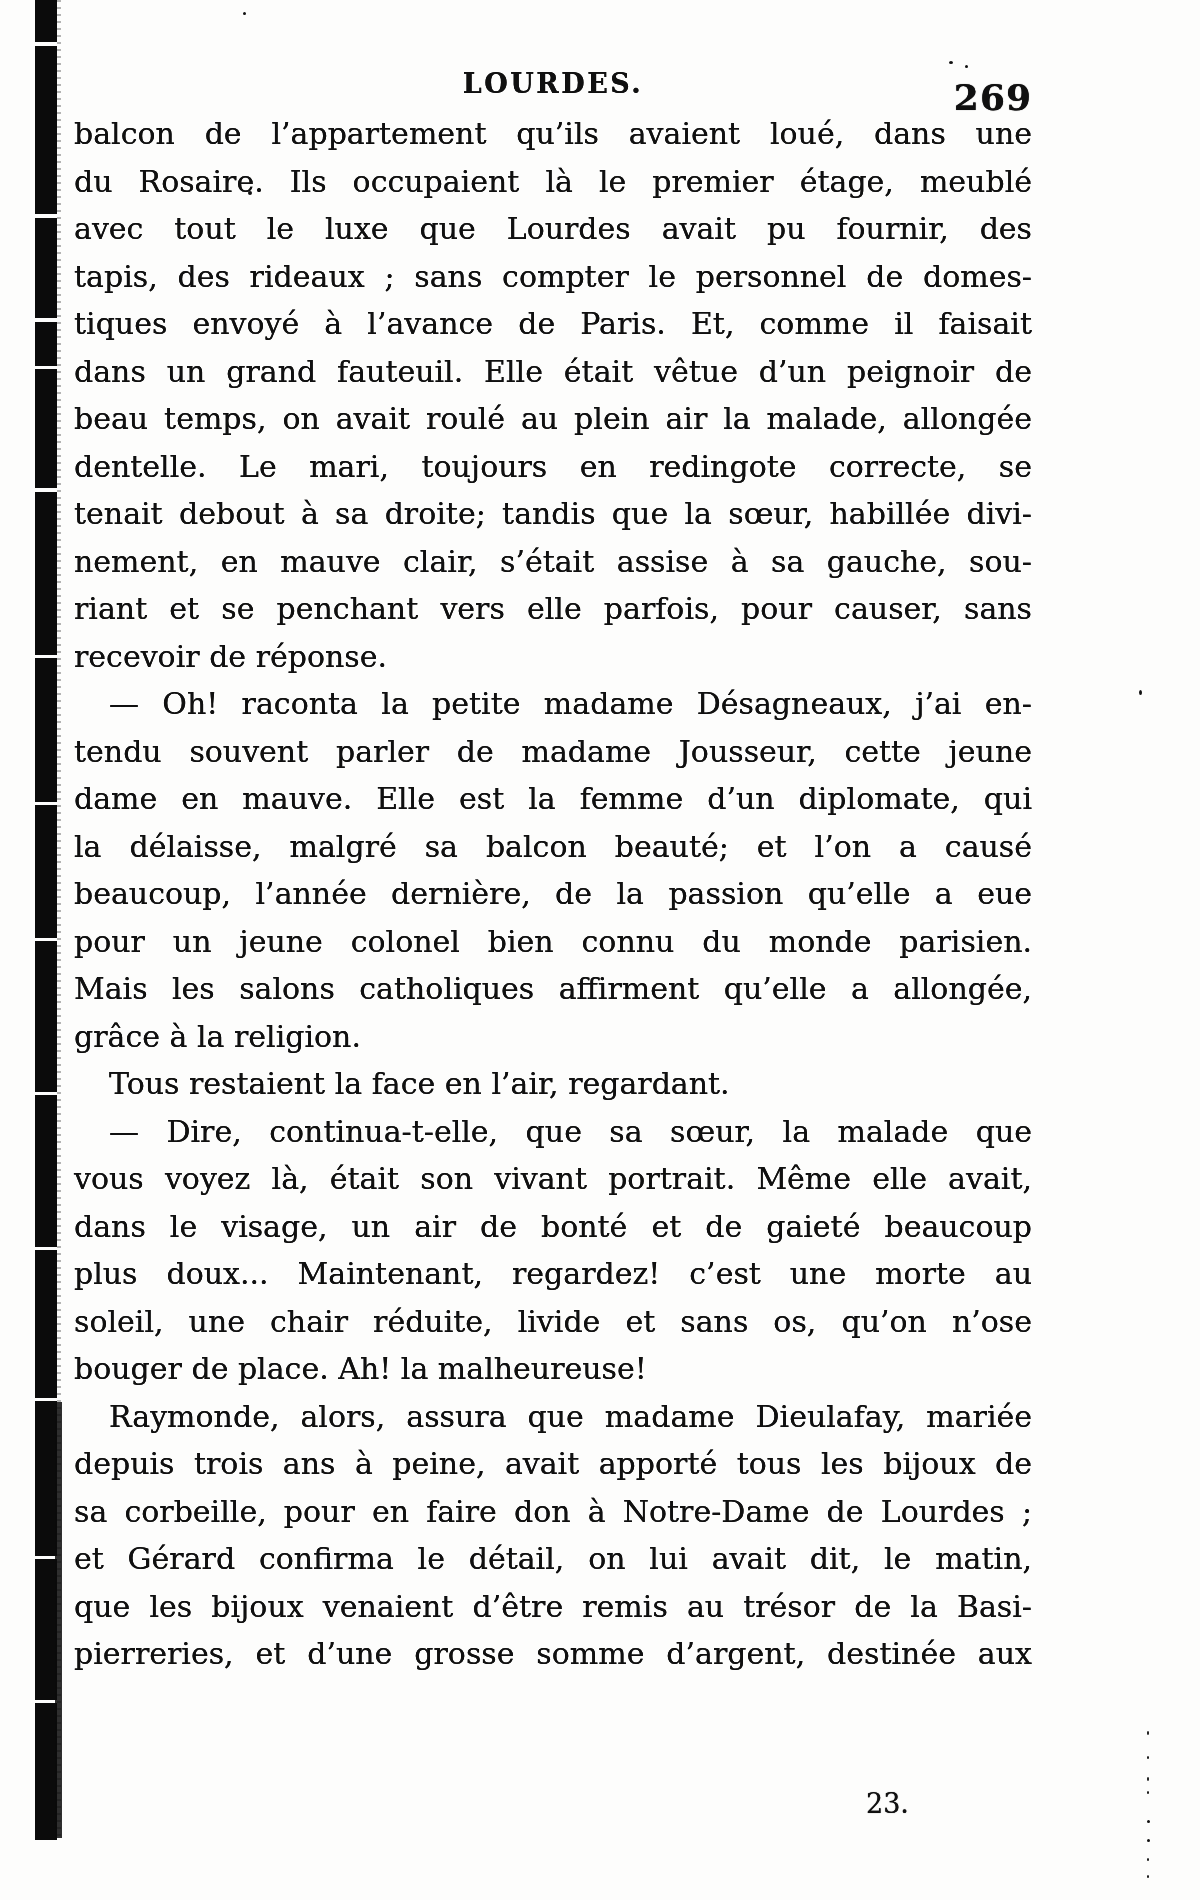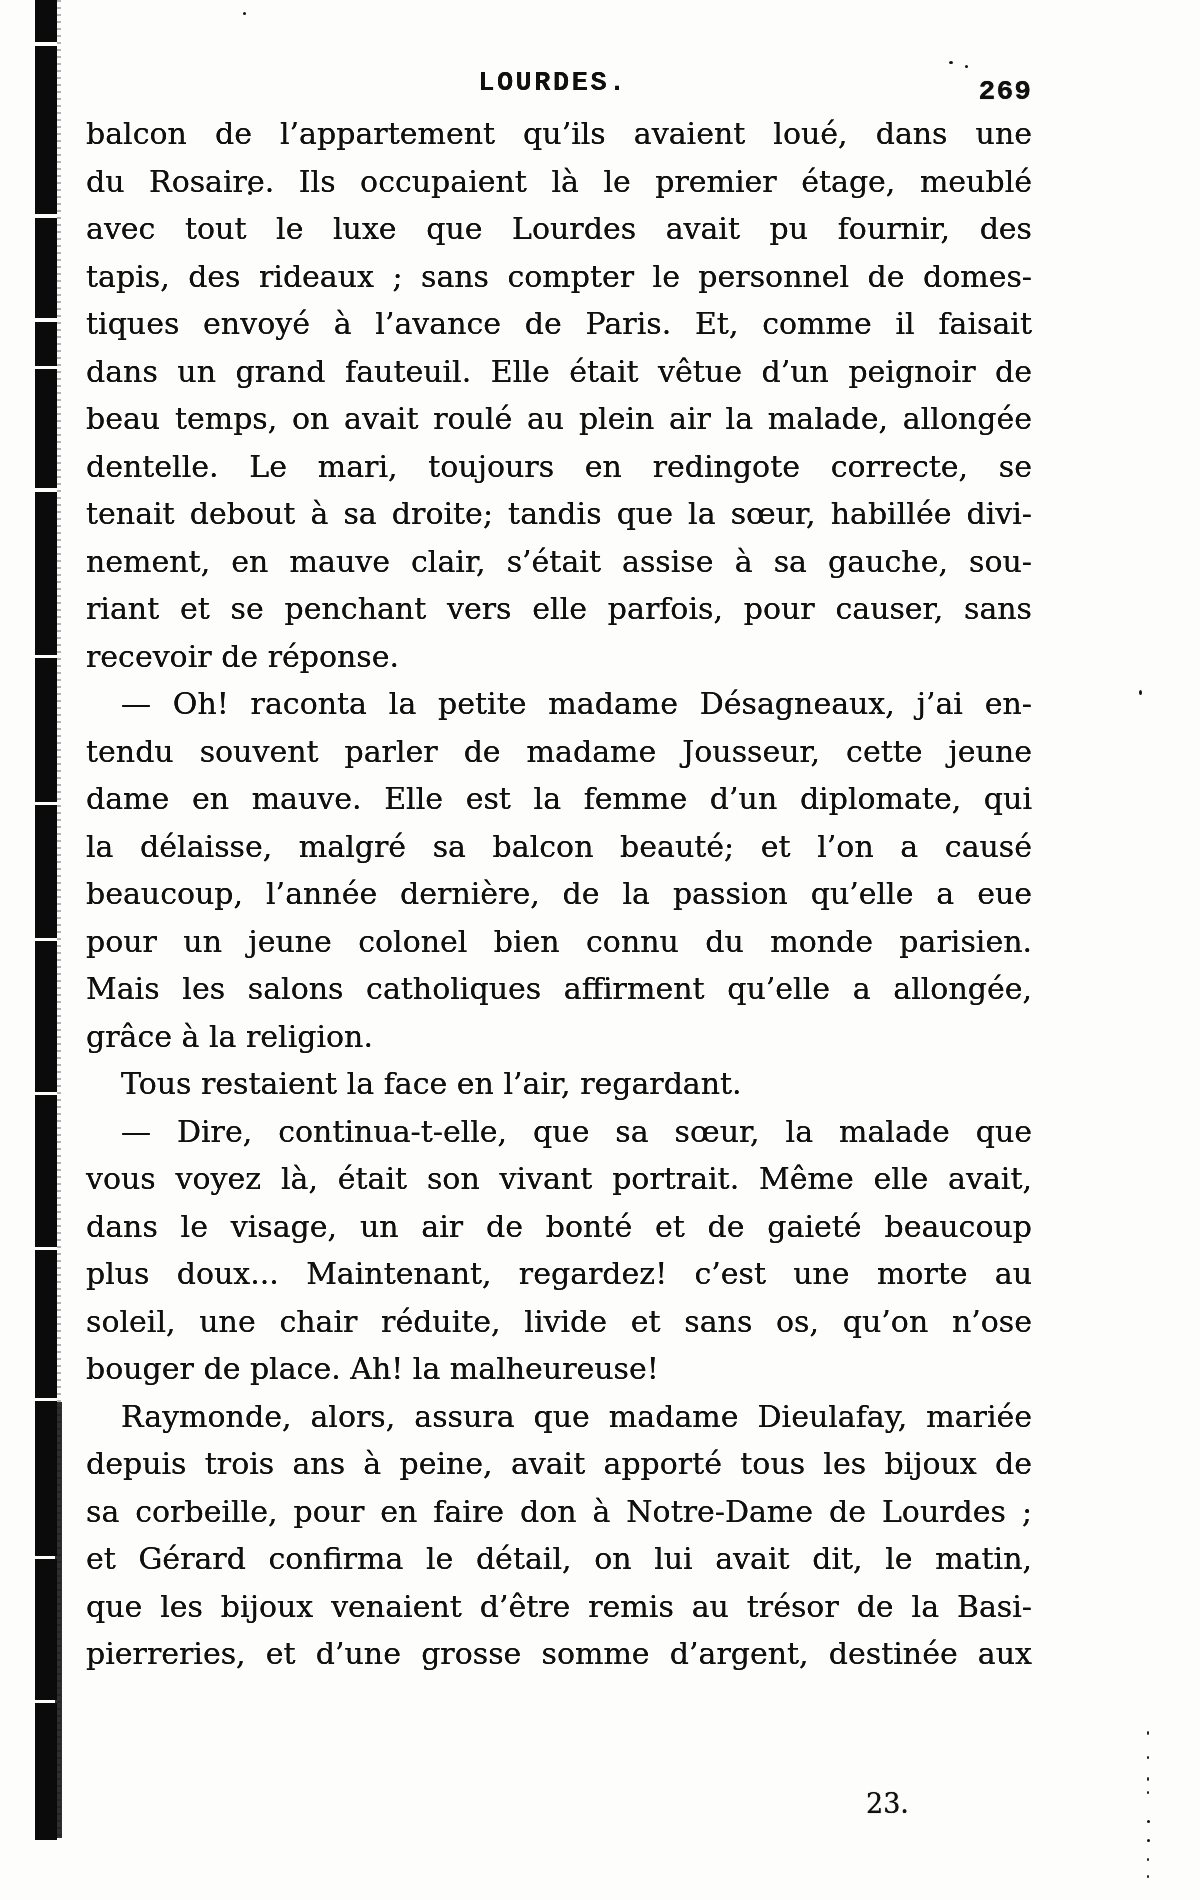--- a/index.html
+++ b/index.html
@@ -59,54 +59,52 @@
     height: 436px;
     background: #0b0b0b;
     opacity: 0.85;
   }
   .header-row {
     position: absolute;
     left: 74px;
     top: 68px;
     width: 958px;
     height: 40px;
-    font-family: Liberation Mono, monospace;
   }
   .running-title {
     display: block;
     text-align: center;
     font-size: 27px;
     letter-spacing: 2.5px;
     font-weight: 600;
     text-shadow: 0 0 0.6px currentColor;
   }
   .page-number {
     position: absolute;
     right: 0;
     top: 8px;
-    font-size: 28px;
+    font-size: 36px;
     font-weight: bold;
     letter-spacing: 1px;
     text-shadow: 0 0 0.7px currentColor;
   }
   .text-block {
     position: absolute;
     left: 74px;
     top: 110px;
     width: 958px;
   }
   .line {
     font-size: 30px;
     line-height: 47.5px;
     height: 47.5px;
     text-align: justify;
     text-align-last: justify;
     white-space: normal;
     text-shadow: 0 0 0.6px currentColor;
-    margin-left: 12px;
   }
   .line.indent { text-indent: 35px; }
   .line.nojust { text-align-last: left; }
   .footer-mark {
     position: absolute;
     left: 866px;
     top: 1788px;
     font-size: 27px;
     font-weight: normal;
     text-shadow: 0 0 0.7px currentColor;

